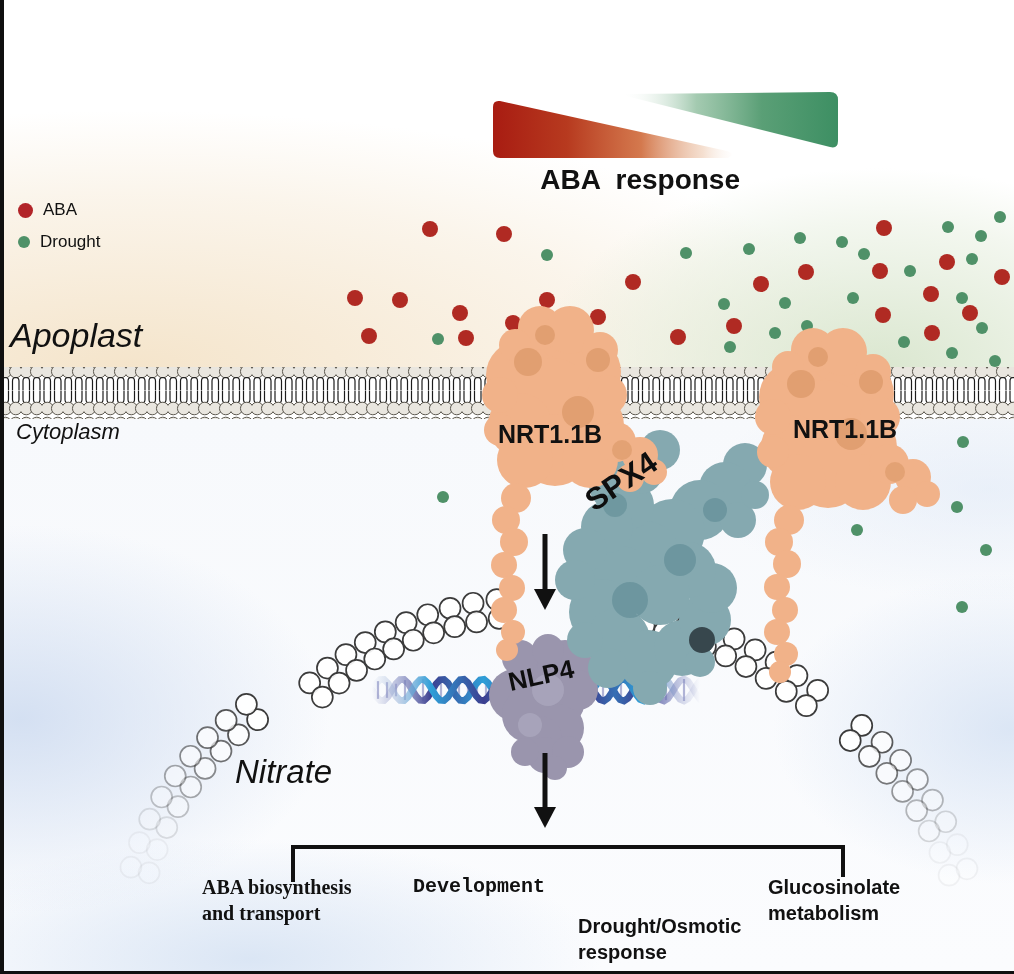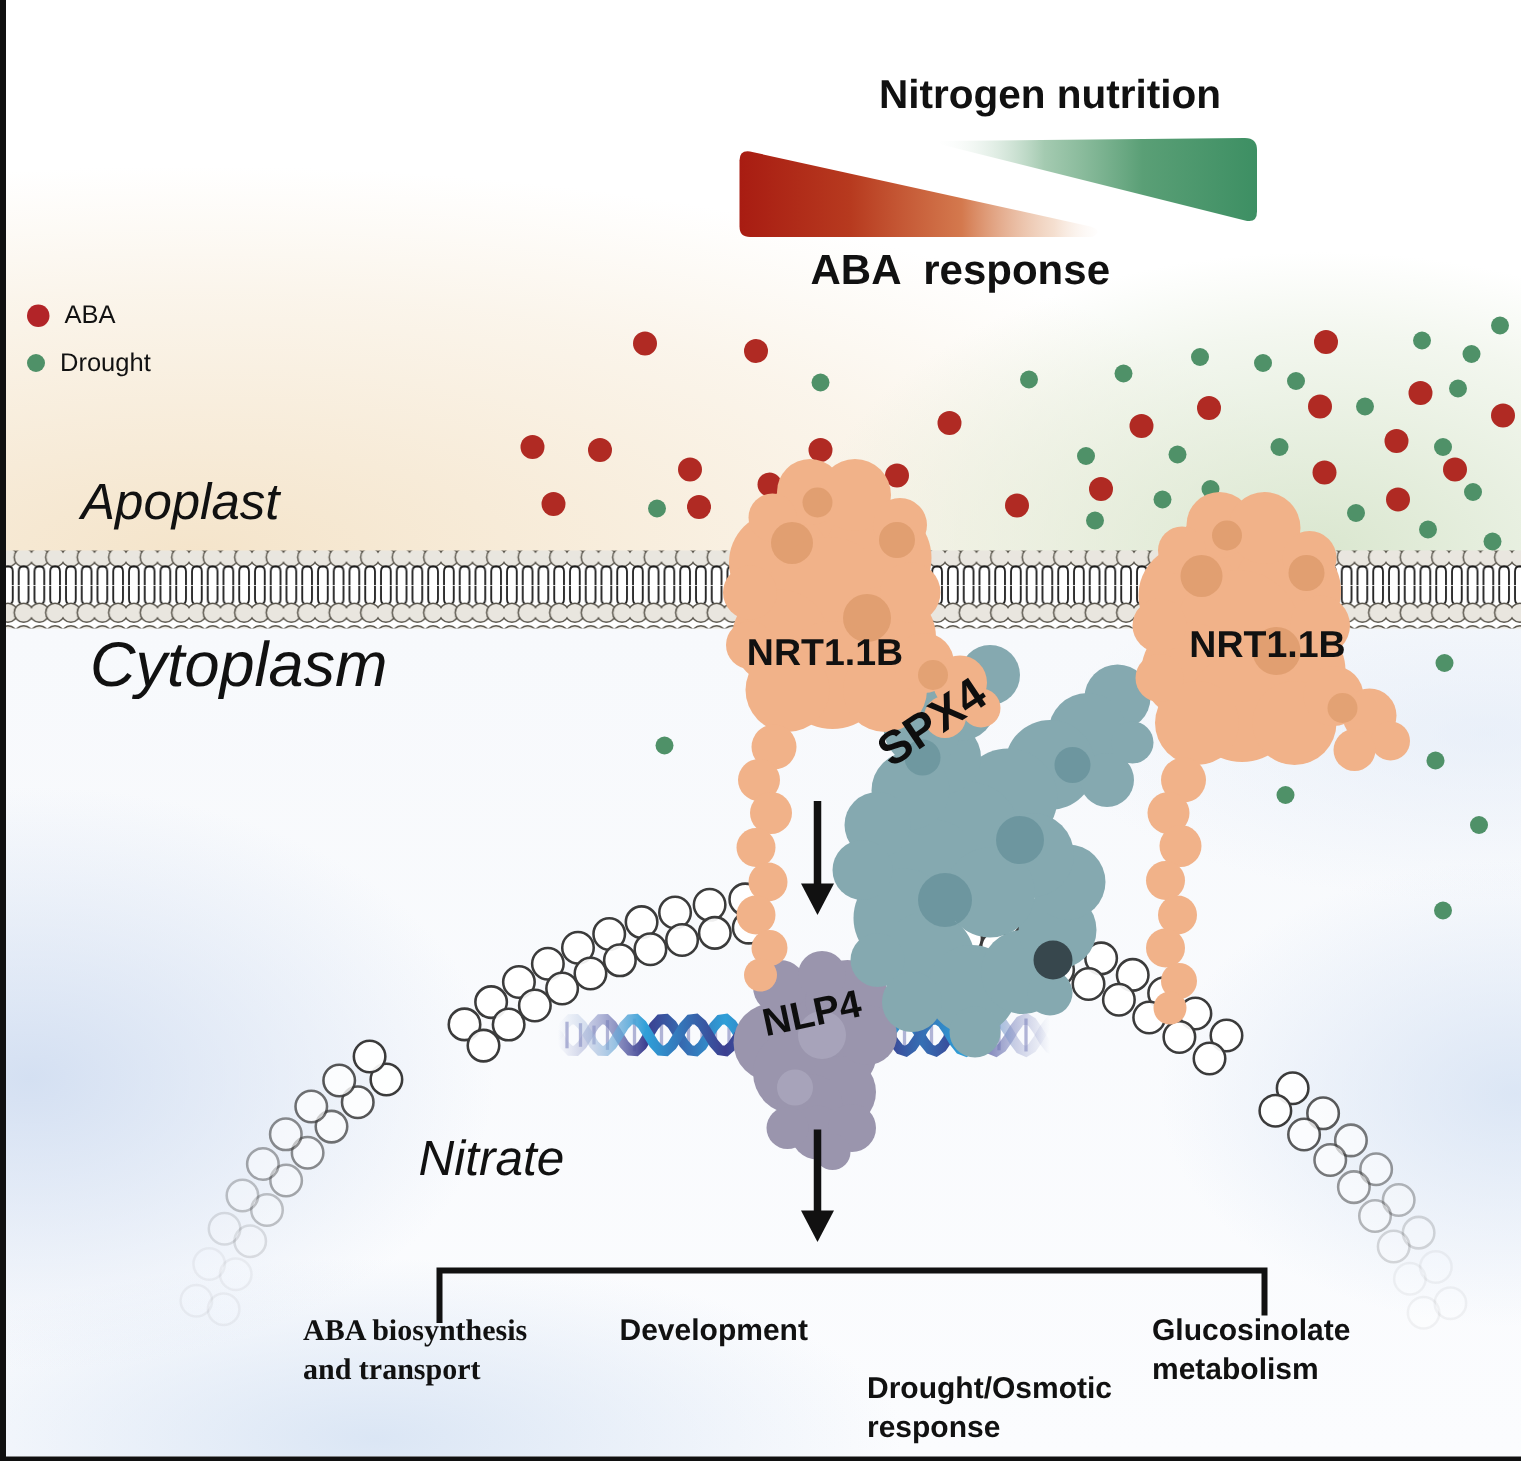--- a/index.html
+++ b/index.html
@@ -15,32 +15,32 @@
     background:radial-gradient(ellipse 430px 250px at 880px 368px,
       rgba(214,228,202,0.9), rgba(228,237,219,0.45) 58%, rgba(255,255,255,0) 80%);}
   .bg-cyto{top:419px;height:552px;
     background:
       radial-gradient(ellipse 430px 270px at 20px 300px, rgba(208,221,241,0.9), rgba(208,221,241,0) 72%),
       radial-gradient(ellipse 320px 210px at 1010px 310px, rgba(212,225,243,0.8), rgba(212,225,243,0) 74%),
       radial-gradient(ellipse 470px 160px at 250px 540px, rgba(213,226,243,0.85), rgba(213,226,243,0) 75%),
       radial-gradient(ellipse 360px 140px at 990px 70px, rgba(222,232,246,0.55), rgba(222,232,246,0) 80%),
       linear-gradient(to bottom, #f7f9fc, #fbfcfe);}
   .lbl{position:absolute;white-space:nowrap;}
-  .lbl-italic{font-style:italic;margin-left:44px;}
+  .lbl-italic{font-style:italic;}
   .title-n{left:500px;top:48px;width:400px;text-align:center;font-size:27px;font-weight:bold;}
   .title-a{left:495px;top:164px;width:245px;text-align:right;font-size:28px;font-weight:bold;white-space:pre;}
   .legend{position:absolute;left:18px;top:194px;}
   .legend-row{display:flex;align-items:center;height:32px;}
   .legend-dot{border-radius:50%;margin-right:10px;}
   .legend-text{font-size:17px;}
   .apoplast{left:10px;top:316px;font-size:34px;}
-  .cytoplasm{left:16px;top:419px;font-size:42px;}
+  .cytoplasm{left:16px;top:419px;font-size:22px;}
   .nucleus{left:235px;top:753px;font-size:33px;}
   .out{position:absolute;top:874px;font-weight:bold;font-size:20px;line-height:26px;white-space:pre-line;}
-  .out1{left:202px;font-family:Liberation Serif, serif;} .out2{left:413px;} .out3{left:578px;margin-top:39px;} .out4{left:768px;}
+  .out1{left:202px;font-family:Liberation Serif, serif;} .out2{left:413px;font-family:Liberation Mono, monospace;} .out3{left:578px;margin-top:39px;} .out4{left:768px;}
   svg text{font-family:"Liberation Sans",sans-serif;}
 </style>
 </head>
 <body>
 
 <div class="canvas">
 
   <div class="bg bg-warm"></div>
   <div class="bg bg-green"></div>
   <div class="bg bg-cyto"></div>
@@ -373,21 +373,20 @@
     <path d="M293,882 V847 H843 V877" fill="none" stroke="#111" stroke-width="4"></path>
 
     <g>
       <text x="550" y="443" text-anchor="middle" font-size="25" font-weight="bold" fill="#111">NRT1.1B</text>
       <text x="845" y="438" text-anchor="middle" font-size="25" font-weight="bold" fill="#111">NRT1.1B</text>
       <text transform="translate(627,490) rotate(-34)" text-anchor="middle" font-size="31" font-weight="bold" fill="#0e0e0e">SPX4</text>
       <text transform="translate(543,684) rotate(-12)" text-anchor="middle" font-size="26" font-weight="bold" fill="#0e0e0e">NLP4</text>
     </g>
   </svg>
 
-  <div class="lbl title-n">Nitrogen nutrition</div>
   <div class="lbl title-a">ABA  response</div>
 
   <div class="legend">
     <div class="legend-row">
       <span class="legend-dot" style="width:15px;height:15px;background:#b22428"></span>
       <span class="legend-text">ABA</span>
     </div>
     <div class="legend-row">
       <span class="legend-dot" style="width:12px;height:12px;background:#4f9168"></span>
       <span class="legend-text">Drought</span>

